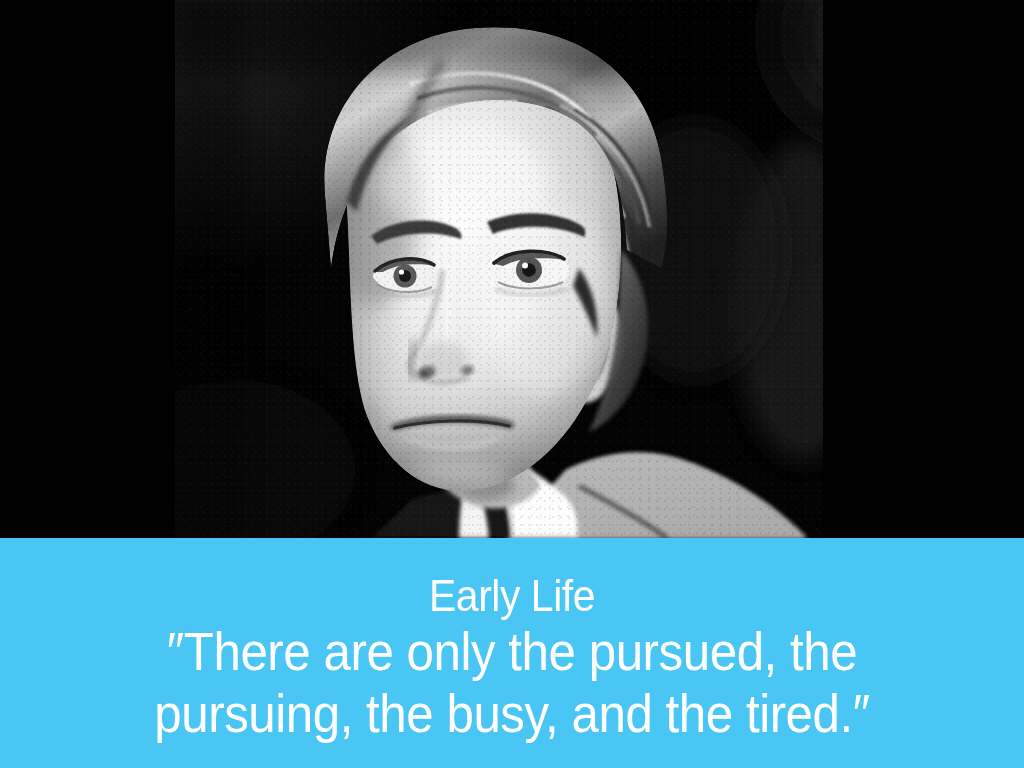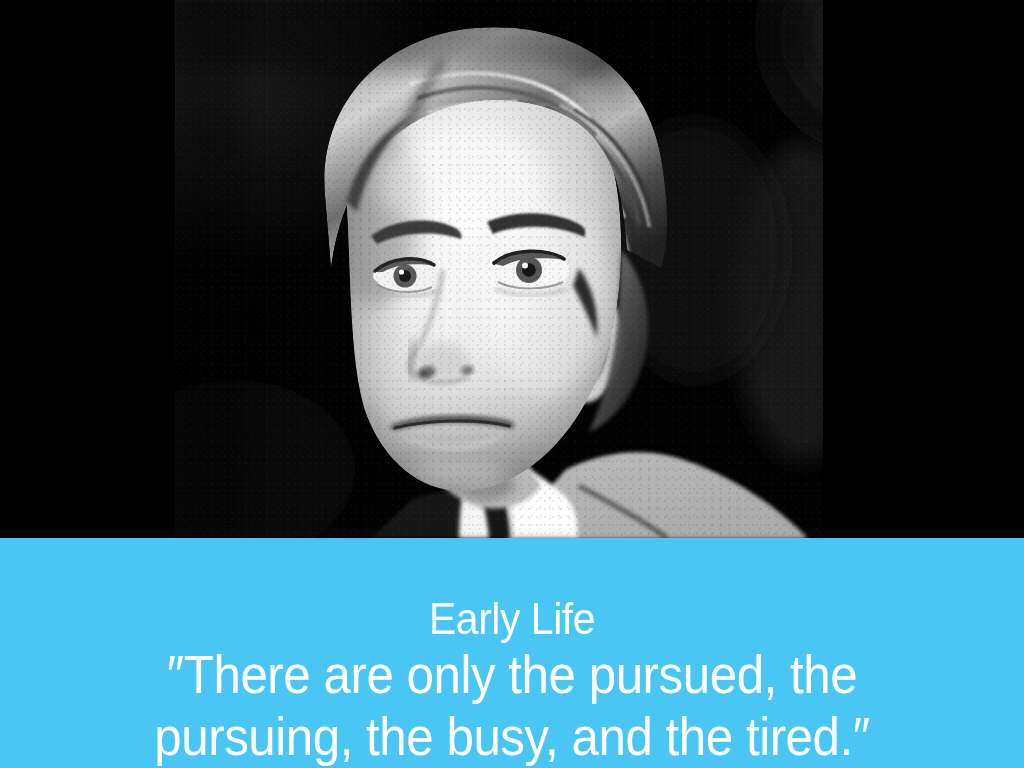--- a/index.html
+++ b/index.html
@@ -55,21 +55,21 @@
 
   
   .caption-band {
     position:absolute;
     left:0; top:538px;
     width:1024px; height:230px;
     background:#4ac6f4;
     display:flex;
     flex-direction:column;
     align-items:center;
-    justify-content:flex-end;
+    justify-content:center;
     padding-top:10px;
   }
 
   .caption-line {
     color:#ffffff;
     text-align:center;
     width:100%;
     white-space:nowrap;
     font-family:"Liberation Sans", sans-serif;
     font-weight:400;

